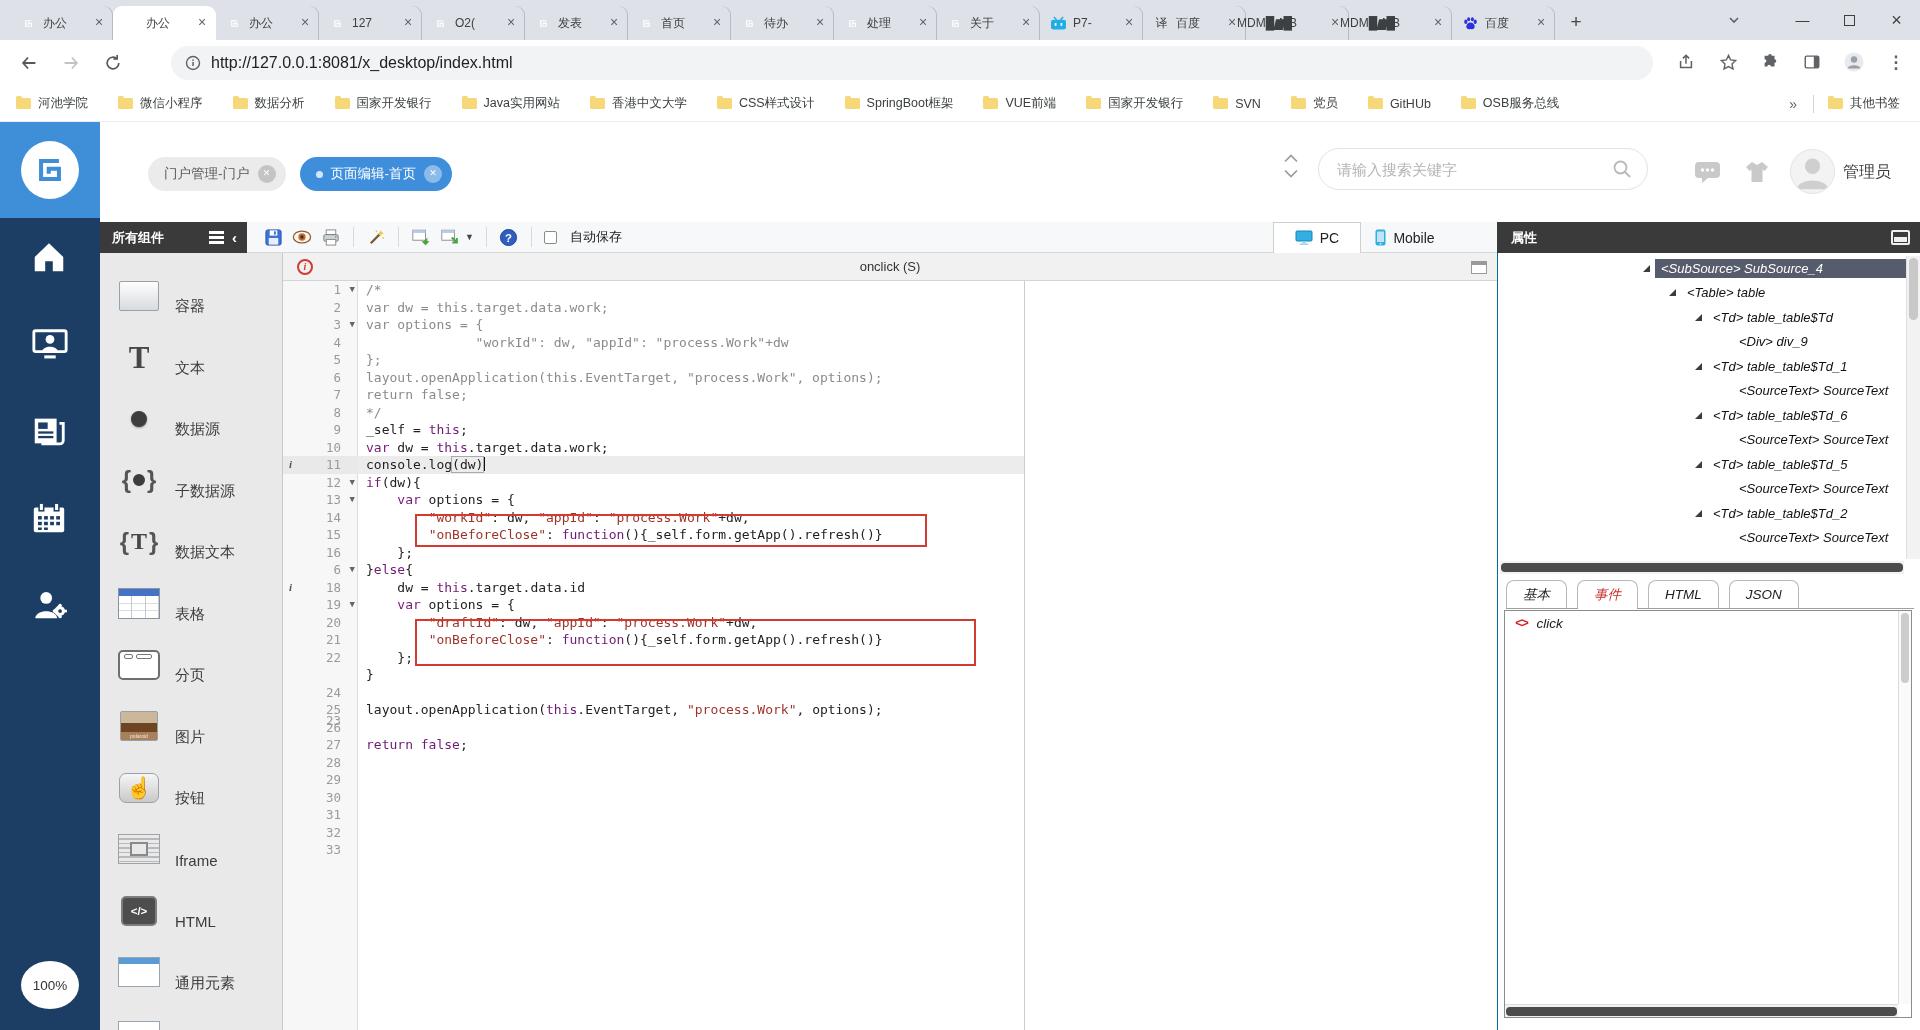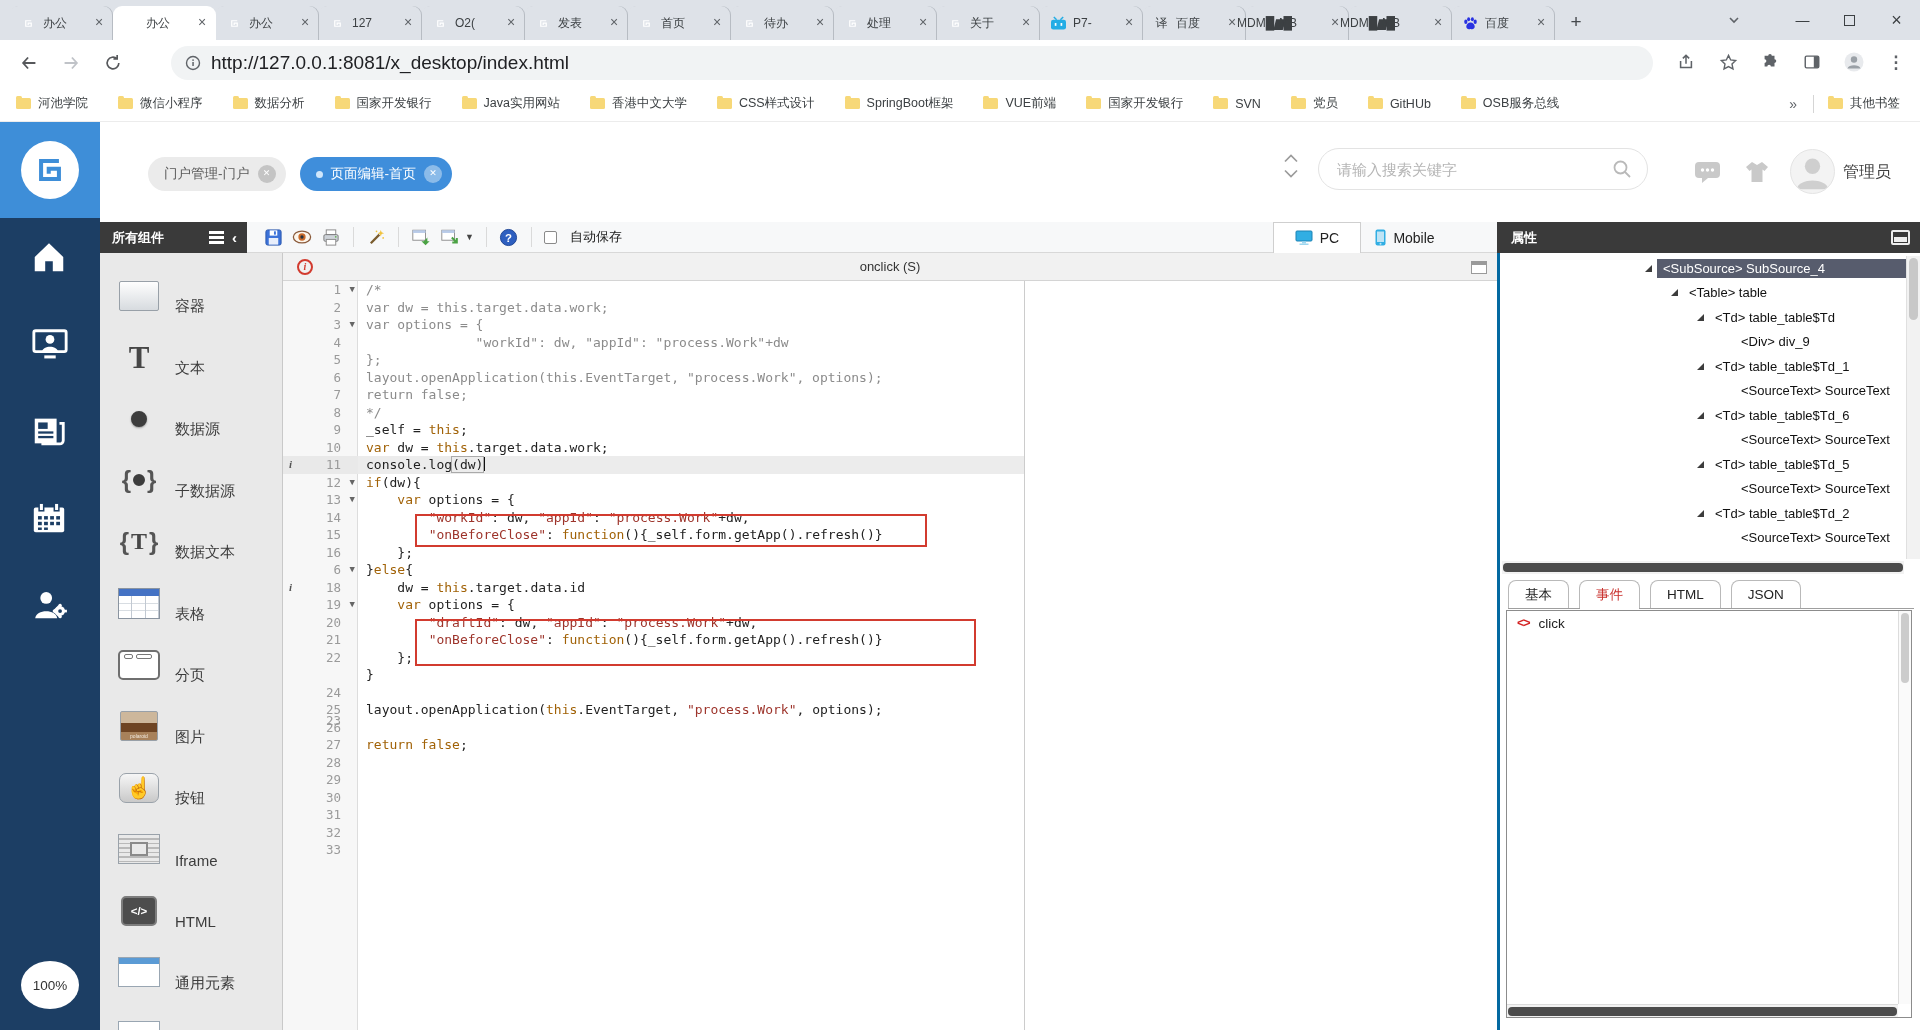--- a/index.html
+++ b/index.html
@@ -24,21 +24,21 @@
   .winbtn { width:47px; height:40px; display:flex; align-items:center; justify-content:center;
             color:#3c4043; font-size:14px; }
   .winbtn.tabsearch { margin-right:22px; color:#5f6368; }
   .maxbox { width:11px; height:11px; border:1.2px solid #3c4043; }
 
   
   .addrbar { position:absolute; top:40px; left:0; right:0; height:46px; background:#fff; }
   .navbtn { position:absolute; top:8px; width:30px; height:30px; display:flex; align-items:center; justify-content:center; }
   .urlpill { position:absolute; left:171px; top:6px; width:1482px; height:34px; background:#f1f3f4;
              border-radius:17px; display:flex; align-items:center; padding:0 14px; gap:10px; }
-  .urltext { font-size:19px; color:#202124; }
+  .urltext { font-size:16px; color:#202124; }
   .addricons { position:absolute; right:10px; top:8px; display:flex; gap:14px; align-items:center; }
   .aico { width:28px; height:28px; display:flex; align-items:center; justify-content:center; color:#5f6368; }
 
   
   .bookmarks { position:absolute; top:86px; left:0; right:0; height:36px; background:#fff;
                border-bottom:1px solid #ececec; display:flex; align-items:center; padding:0 16px;
                font-size:12.5px; color:#3c4043; }
   .bm { display:flex; align-items:center; gap:7px; margin-right:30px; white-space:nowrap; }
   .bmfolder { width:15px; height:11px; background:#f7d878; border-radius:1.5px; position:relative; flex:none; }
   .bmfolder::before { content:""; position:absolute; top:-2.5px; left:0; width:6px; height:3px;
@@ -123,30 +123,30 @@
             border-right:1px solid #ddd; font-family:"DejaVu Sans Mono",monospace; }
   .gn { position:absolute; left:0; width:75px; height:17.5px; line-height:17.5px; }
   .gn.activeln { background:#e9e9e9; }
   .gn .num { position:absolute; right:17px; top:0; font-size:12.5px; color:#9a9a9a; }
   .gn .fold { position:absolute; right:3px; top:0; font-size:9px; color:#666; }
   .gn .info { position:absolute; left:6px; top:0; font:italic bold 11px/17.5px "Liberation Serif",serif; color:#555; }
   .code { position:absolute; left:75px; top:28px; width:667px; bottom:0; border-right:1px solid #ccc;
           font-family:"DejaVu Sans Mono",monospace; font-size:13px; }
   .ln { position:absolute; left:0; right:0; height:17.5px; line-height:17.5px; white-space:pre; padding-left:8px; }
   .ln.activeln { background:#ececec; }
-  .tk-k { color:#a16207; } .tk-s { color:#9d342b; } .tk-c { color:#8b8b8b; } .tk-p { color:#222; }
+  .tk-k { color:#701a75; } .tk-s { color:#9d342b; } .tk-c { color:#8b8b8b; } .tk-p { color:#222; }
   .tk-b { color:#222; outline:1px solid #aaa; }
   .cursor { display:inline-block; width:0; height:14px; border-left:1.5px solid #111; vertical-align:-2px; margin-left:1px; }
   .redbox { position:absolute; border:2px solid #d23b2f; z-index:3; }
   .redbox1 { left:132px; top:261px; width:512px; height:33px; }
   .redbox2 { left:132px; top:366px; width:561px; height:47px; }
 
   
   .props { position:absolute; left:1497px; top:253px; width:423px; bottom:0; background:#fff;
-           border-left:3px solid #0369a1; }
+           border-left:1px solid #0369a1;font-style:italic; }
   .tree { position:absolute; top:3px; left:0; right:14px; height:303px; overflow:hidden; }
   .trow { height:24.5px; display:flex; align-items:center; font-size:13px; color:#111; white-space:nowrap; }
   .tcaret { width:0; height:0; border-bottom:7px solid #3c3c3c; border-left:7px solid transparent;
             margin-right:5px; flex:none; }
   .tlabel { padding:2px 6px; }
   .trow.sel .tlabel { background:#575c6d; color:#fff; flex:1; }
   .tree-vscroll { position:absolute; right:0; top:3px; width:14px; height:303px; background:#f2f2f2;
                   border-left:1px solid #e0e0e0; }
   .tree-vscroll .thumb { position:absolute; left:2px; top:2px; width:9px; height:62px; background:#c8c8c8; border-radius:5px; }
   .tree-hscroll { position:absolute; left:2px; right:16px; top:308px; height:13px; background:#f2f2f2; }

